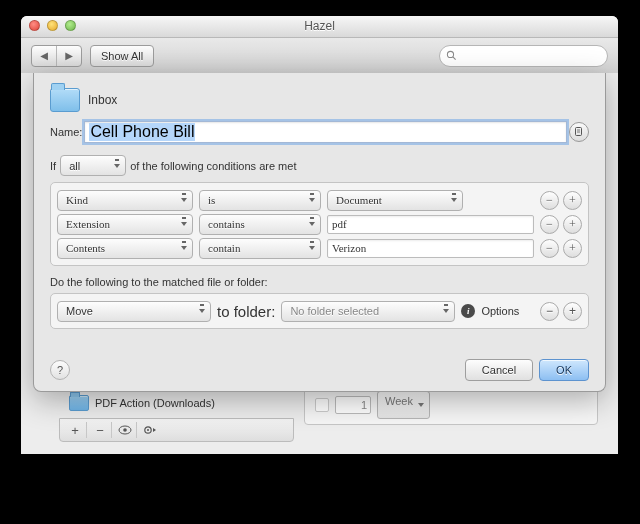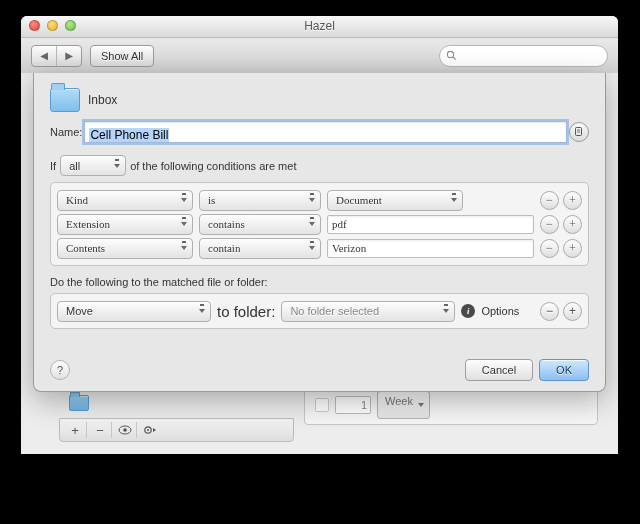--- a/index.html
+++ b/index.html
@@ -44,21 +44,21 @@
   .miniSelect::after{content:"";position:absolute;right:5px;top:50%;transform:translateY(-50%);border-left:3px solid transparent;border-right:3px solid transparent;border-top:4px solid #777;}
   .helpbtn{width:18px;height:18px;border:1px solid #b3b3b3;border-radius:50%;background:linear-gradient(#fcfcfc,#e2e2e2);display:flex;align-items:center;justify-content:center;font-size:11px;color:#555;position:absolute;}
   
   .sheet{position:absolute;left:12px;right:12px;top:0;height:319px;background:#e7e7e7;border:1px solid #9a9a9a;border-top:none;border-radius:0 0 8px 8px;box-shadow:0 8px 30px rgba(0,0,0,.3);padding:12px 16px 10px;box-sizing:border-box;}
   .sheet-head{display:flex;align-items:center;gap:8px;height:30px;}
   .bigfolder{width:28px;height:22px;background:linear-gradient(#b2dcf8,#7fbfea);border:1px solid #5a9cd0;border-radius:3px;position:relative;box-shadow:inset 0 1px 0 rgba(255,255,255,.6);}
   .bigfolder::before{content:"";position:absolute;left:0;top:-6px;width:12px;height:6px;background:#9fd1f2;border:1px solid #5a9cd0;border-bottom:none;border-radius:2px 2px 0 0;}
   .sheet-title{font-size:12px;color:#333;}
   .namerow{display:flex;align-items:center;gap:2px;margin-top:6px;}
   .namelbl{font-size:11px;color:#333;}
-  .namefield{flex:1;height:20px;border:1px solid #a3b8d6;background:#fff;border-radius:0;padding:0 4px;display:flex;align-items:flex-end;font-size:12px;color:#000;box-shadow:inset 0 1px 2px rgba(0,0,0,.1),0 0 0 2px rgba(112,165,230,.55);}
+  .namefield{flex:1;height:20px;border:1px solid #a3b8d6;background:#fff;border-radius:0;padding:0 4px;display:flex;align-items:center;font-size:16px;color:#000;box-shadow:inset 0 1px 2px rgba(0,0,0,.1),0 0 0 2px rgba(112,165,230,.55);}
   .namefield span{background:#b5d6fa;padding:0 1px;}
   .prevrule{width:18px;height:18px;border:1px solid #999;border-radius:50%;background:linear-gradient(#fafafa,#dcdcdc);display:flex;align-items:center;justify-content:center;}
   .ifrow{display:flex;align-items:center;gap:4px;margin-top:12px;font-size:11px;color:#333;}
   .sel{height:19px;border:1px solid #b0b0b0;border-radius:4px;background:linear-gradient(#fdfdfd,#e3e3e3);padding:0 16px 0 8px;display:flex;align-items:center;font-size:11px;color:#333;position:relative;white-space:nowrap;text-shadow:0 1px 0 #fff;}
   .sel::after{content:"";position:absolute;right:5px;top:4px;width:5px;height:10px;background:
      linear-gradient(#777,#777) center/5px 1px no-repeat;
   }
   .sel::after{content:"";position:absolute;right:5px;top:50%;transform:translateY(-50%);width:0;height:0;border-left:3px solid transparent;border-right:3px solid transparent;border-top:4px solid #666;box-shadow:0 -6px 0 -1px #666;}
   .condbox{margin-top:6px;border:1px solid #c4c4c4;border-radius:5px;background:#f4f4f4;padding:5px 6px;font-family:Liberation Serif, serif;}
   .condrow{display:flex;align-items:center;gap:6px;height:24px;}
@@ -119,20 +119,21 @@
         <div class="bg-row">
           <div class="foldericon"></div>
           <span>@ Screen Shot Action</span>
         </div>
         <div class="bg-row">
           <div class="foldericon"></div>
           <span>1 hour old</span>
         </div>
         <div class="bg-row">
           <div class="foldericon"></div>
+          <span>PDF Action (Downloads)</span>
         </div>
       </div>
       <div class="folderbar">
         <div class="fbtn">+</div>
         <div class="fbtn">−</div>
         <div class="fbtn">
           <svg width="14" height="10" viewBox="0 0 14 10">
                 <ellipse cx="7" cy="5" rx="6" ry="4" fill="none" stroke="#555" stroke-width="1"></ellipse>
                 <circle cx="7" cy="5" r="1.8" fill="#555"></circle>
               </svg>

